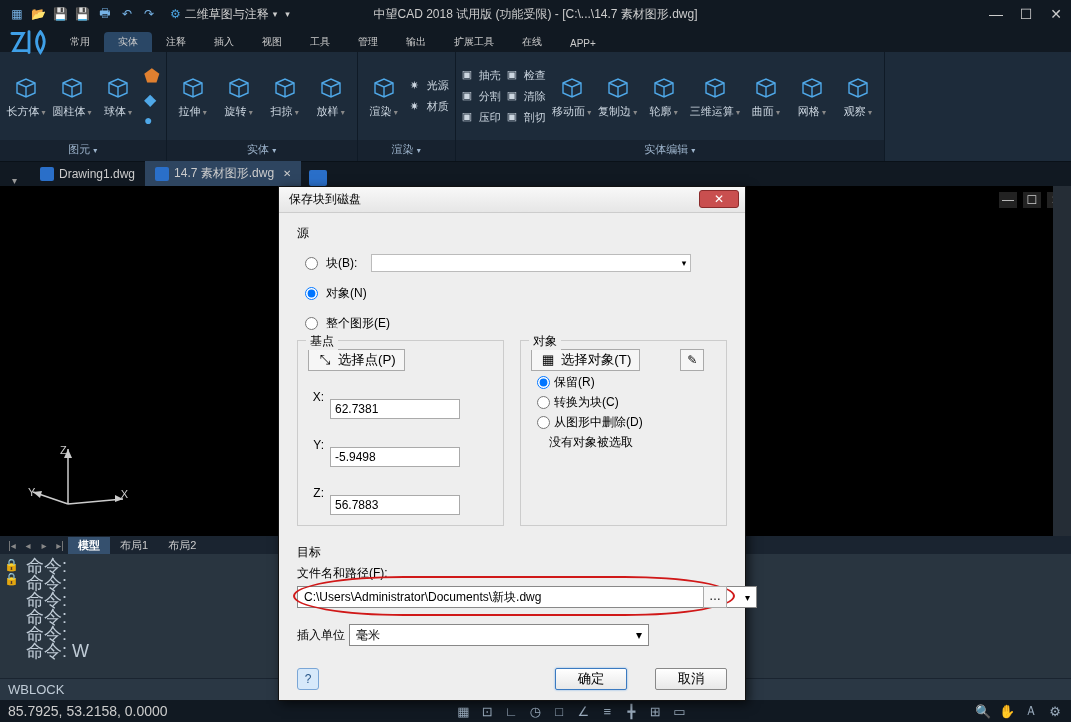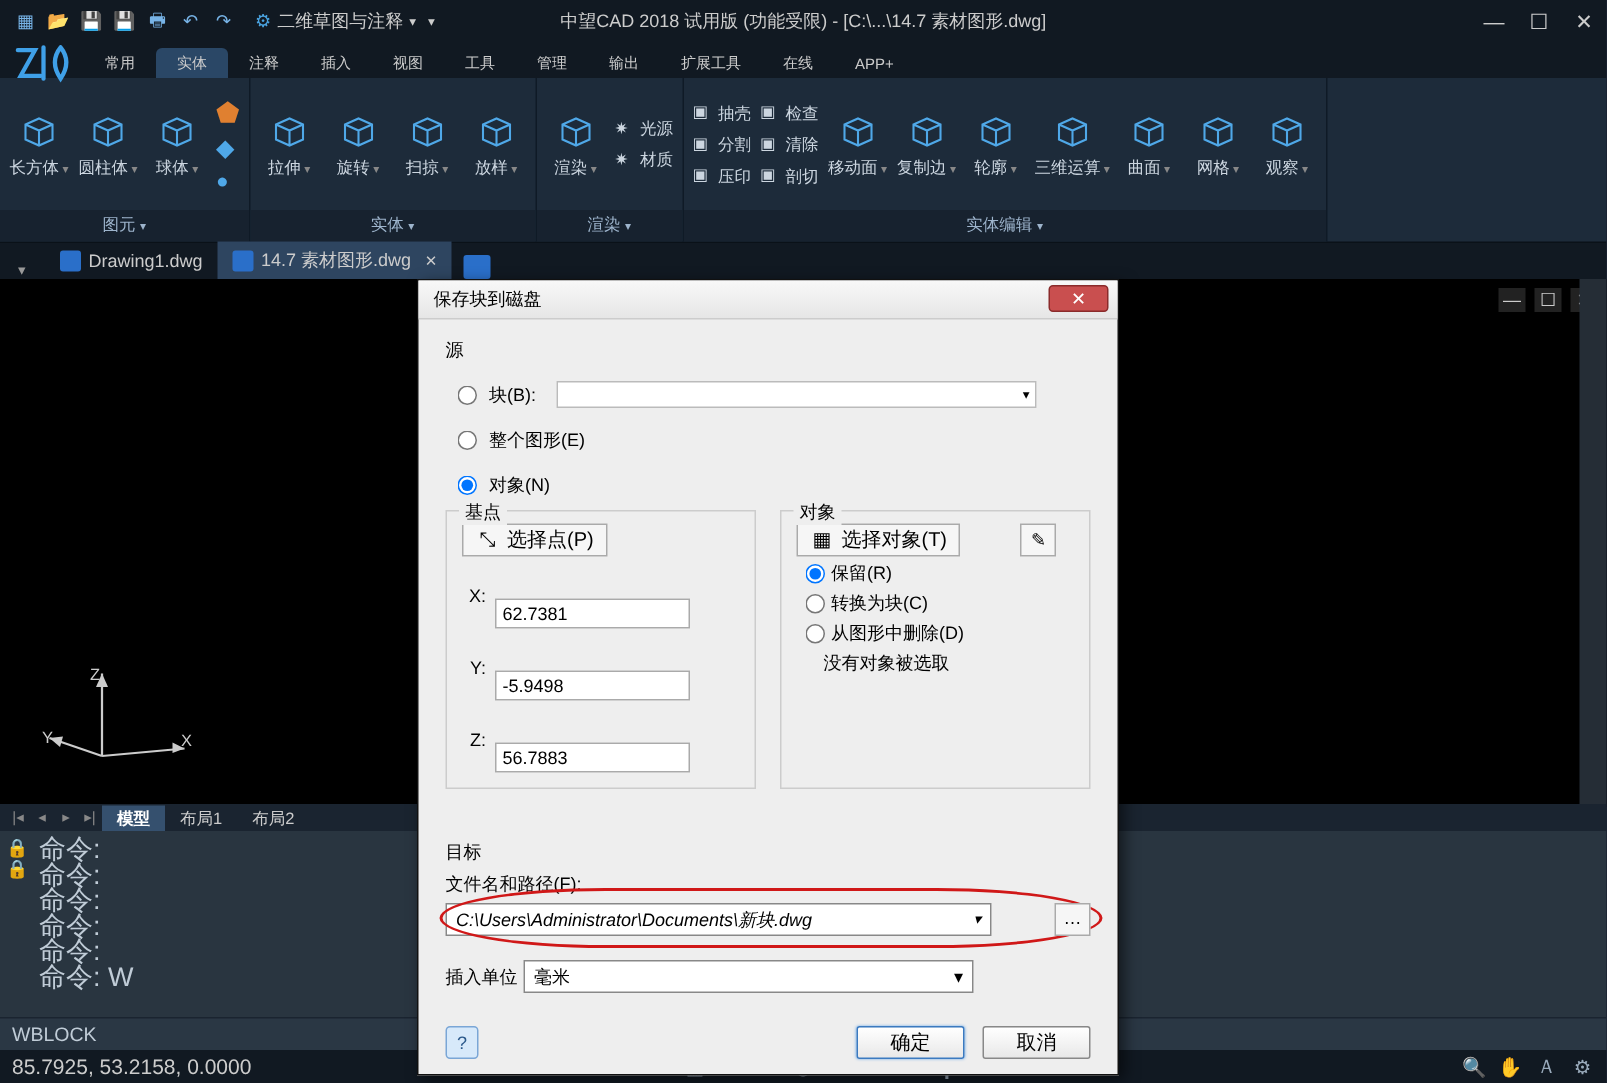--- a/index.html
+++ b/index.html
@@ -79,31 +79,31 @@
 .group-box { border: 1px solid #ccc; margin: 6px 0; padding: 8px 10px 10px; position: relative; }
 .group-box > legend { position: absolute; top: -8px; left: 8px; background: #eee; padding: 0 4px; font-size: 12px; }
 .two-col { display: flex; gap: 16px; }
 .two-col > .group-box { flex: 1; }
 .pick-btn { display: inline-flex; align-items: center; gap: 5px; border: 1px solid #aaa; background: #f6f6f6; padding: 2px 8px; height:22px;}
 .pick-icn { width:16px; height:16px; display:inline-block;}
 .coord-row { display: flex; align-items: center; gap: 6px; margin-top: 4px; }
 .coord-lbl { width: 16px; text-align:right;}
 .coord-input { width: 130px; height: 20px; border: 1px solid #aaa; padding: 1px 4px; font-size: 12px; margin-top: 24px; }
 .opt-row { margin: 3px 0 3px 6px; display:flex; align-items:center; gap:4px;}
-.target-sec { margin-top: 28px; }
+.target-sec { margin-top: 12px; }
 .path-wrap { position: relative; margin-top: 4px; }
 .path-ellipse { position:absolute; top:-10px; left:-4px; right:-8px; height:40px; border:2px solid #d01818; border-radius: 50% / 100%; pointer-events:none;}
-.path-combo { width: 364px; height: 22px; border: 1px solid #888; background: #fff; padding: 2px 6px; display: flex; align-items: center; justify-content: space-between; font-style: italic; }
+.path-combo { width: 460px; height: 22px; border: 1px solid #888; background: #fff; padding: 2px 6px; display: flex; align-items: center; justify-content: space-between; }
 .path-combo .arrow { font-size: 10px; }
 .browse-btn { width: 24px; height: 22px; border: 1px solid #aaa; background: #f6f6f6; position: absolute; right: 0; top: 0; text-align:center; line-height:18px;}
 .units-row { margin-top: 16px; display: flex; align-items: center; gap: 4px; }
 .units-combo { width: 300px; height: 22px; border: 1px solid #888; background: #fff; padding: 2px 6px; display: flex; justify-content: space-between; align-items: center;}
 .dlg-footer { display: flex; justify-content: space-between; align-items: center; margin-top: 22px; }
 .help-btn { width: 22px; height: 22px; border: 1px solid #7aa6d6; border-radius: 3px; background: #d7e9fa; color: #2a588a; display:flex;align-items:center;justify-content:center;}
-.dlg-btns { display: flex; gap: 12px; }
+.dlg-btns { display: flex; gap: 28px; }
 .dlg-btn { width: 72px; height: 22px; border: 1px solid #888; background: linear-gradient(#fff,#e8e8e8); border-radius: 2px; }
 .dlg-btn.primary { border-color: #3b7ac0; box-shadow: 0 0 2px #6aa8e8;}
 
 .quick-pick-btn { width:24px;height:22px;border:1px solid #aaa;background:#f6f6f6;display:inline-flex;align-items:center;justify-content:center;}
 </style>
 </head>
 <body>
 
 <div class="titlebar">
   <div class="titlebar-icons">
@@ -398,26 +398,26 @@
   <div class="dlg-body">
     <div class="fieldset-label">源</div>
     <div class="radio-row">
       <input type="radio" name="src" style="">
       <span>块(B):</span>
       <span class="sel" style="margin-left:8px;display:flex;justify-content:flex-end;align-items:center;padding-right:4px;">
           <span style="font-size:9px">▾</span>
         </span>
     </div>
     <div class="radio-row">
+      <input type="radio" name="src" checked="" style="">
+      <span>对象(N)</span>
+    </div>
+    <div class="radio-row">
       <input type="radio" name="src" style="">
       <span>整个图形(E)</span>
-    </div>
-    <div class="radio-row">
-      <input type="radio" name="src" checked="" style="">
-      <span>对象(N)</span>
     </div>
 
     <div class="two-col">
       <div class="group-box">
         <legend>基点</legend>
         <button class="pick-btn">
           <span class="pick-icn">⤡</span>
             <span>选择点(P)</span>
         </button>
         <div class="coord-row">

